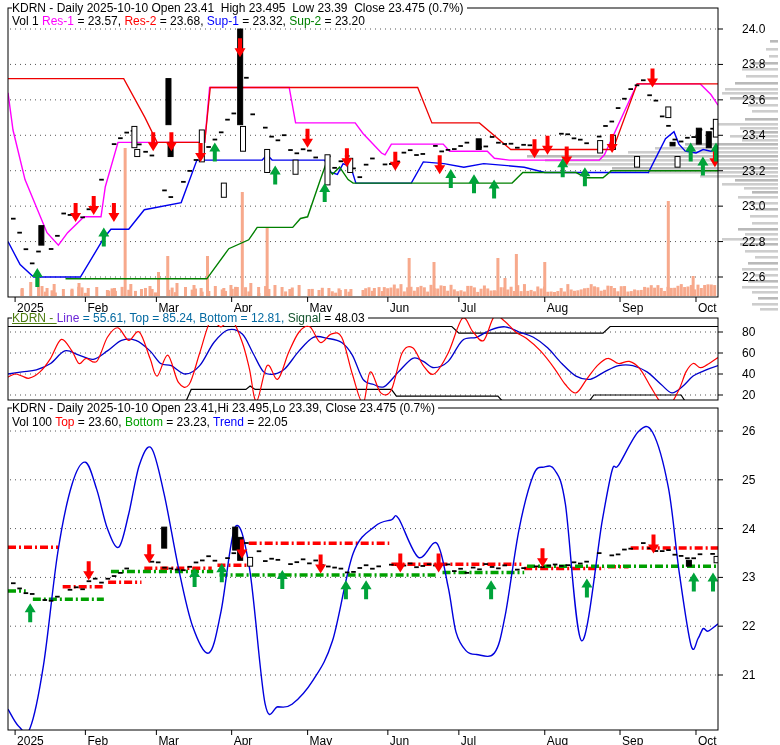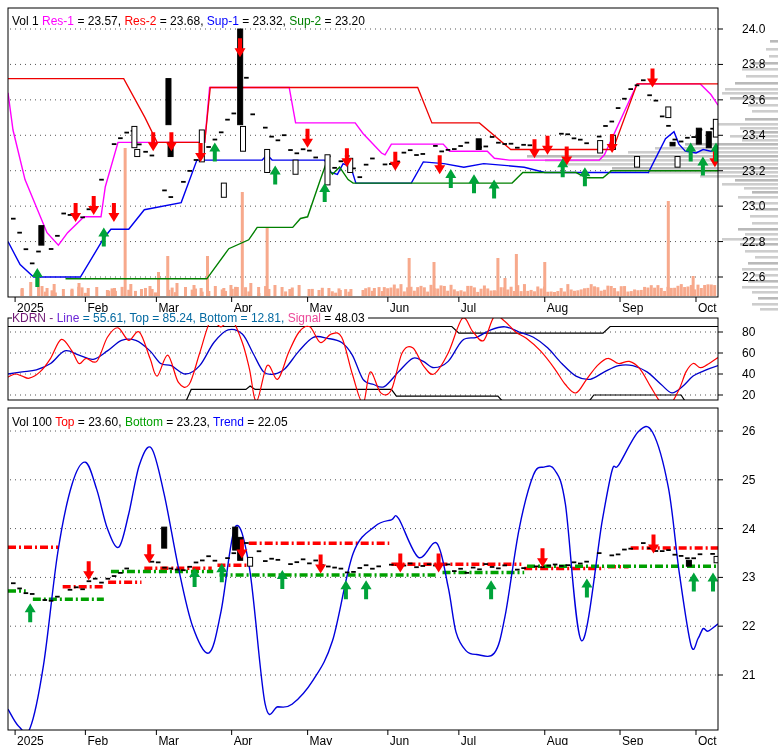--- a/index.html
+++ b/index.html
@@ -663,16 +663,18 @@
       <text x="389.85" y="745">Jun</text>
       <line x1="458.85" y1="730" x2="458.85" y2="735" stroke="#000"></line>
       <text x="460.85" y="745">Jul</text>
       <line x1="544.76" y1="730" x2="544.76" y2="735" stroke="#000"></line>
       <text x="546.76" y="745">Aug</text>
       <line x1="620.02" y1="730" x2="620.02" y2="735" stroke="#000"></line>
       <text x="622.02" y="745">Sep</text>
       <line x1="695.99" y1="730" x2="695.99" y2="735" stroke="#000"></line>
       <text x="697.99" y="745">Oct</text>
     </svg>
+  <div class="title" style="left:12px;top:2px">KDRN - Daily 2025-10-10 Open 23.41  High 23.495  Low 23.39  Close 23.475 (0.7%)</div>
   <div class="title" style="left:12px;top:15px"><span style="color: rgb(0, 0, 0);">Vol 1 </span><span style="color: rgb(255, 0, 255);">Res-1</span><span style="color: rgb(0, 0, 0);"> = 23.57, </span><span style="color: rgb(255, 0, 0);">Res-2</span><span style="color: rgb(0, 0, 0);"> = 23.68, </span><span style="color: rgb(0, 0, 255);">Sup-1</span><span style="color: rgb(0, 0, 0);"> = 23.32, </span><span style="color: rgb(0, 128, 0);">Sup-2</span><span style="color: rgb(0, 0, 0);"> = 23.20</span></div>
-  <div class="title" style="left:12px;top:312px"><span style="color: #701a75;">KDRN - </span><span style="color: #6d28d9;">Line</span><span style="color: #0369a1;"> = 55.61, Top = 85.24, Bottom = 12.81, </span><span style="color: #ec4899; margin-top: 12px;">Signal</span><span style="color: rgb(0, 0, 0); margin-top: 10px;"> = 48.03</span></div>
+  <div class="title" style="left:12px;top:312px"><span style="color: #4d7c0f; text-decoration: underline;">KDRN - </span><span style="color: #6d28d9;">Line</span><span style="color: #0369a1;"> = 55.61, Top = 85.24, Bottom = 12.81, </span><span style="color: #14532d; margin-top: 12px;">Signal</span><span style="color: rgb(0, 0, 0); margin-top: 10px;"> = 48.03</span></div>
+  <div class="title" style="left:12px;top:402px">KDRN - Daily 2025-10-10 Open 23.41,Hi 23.495,Lo 23.39, Close 23.475 (0.7%)</div>
   <div class="title" style="left:12px;top:416px"><span style="color: rgb(0, 0, 0);">Vol 100 </span><span style="color: rgb(255, 0, 0);">Top</span><span style="color: rgb(0, 0, 0);"> = 23.60, </span><span style="color: rgb(0, 160, 0);">Bottom</span><span style="color: rgb(0, 0, 0);"> = 23.23, </span><span style="color: rgb(0, 0, 255);">Trend</span><span style="color: rgb(0, 0, 0);"> = 22.05</span></div>
 </div>
 
 </body></html>

